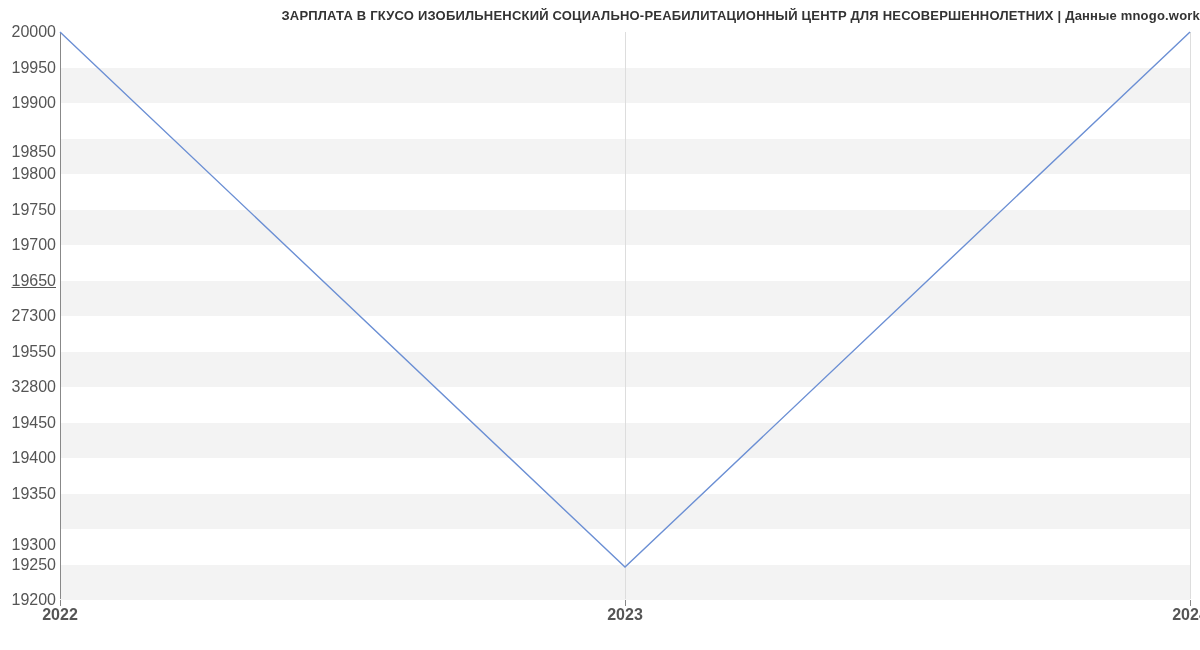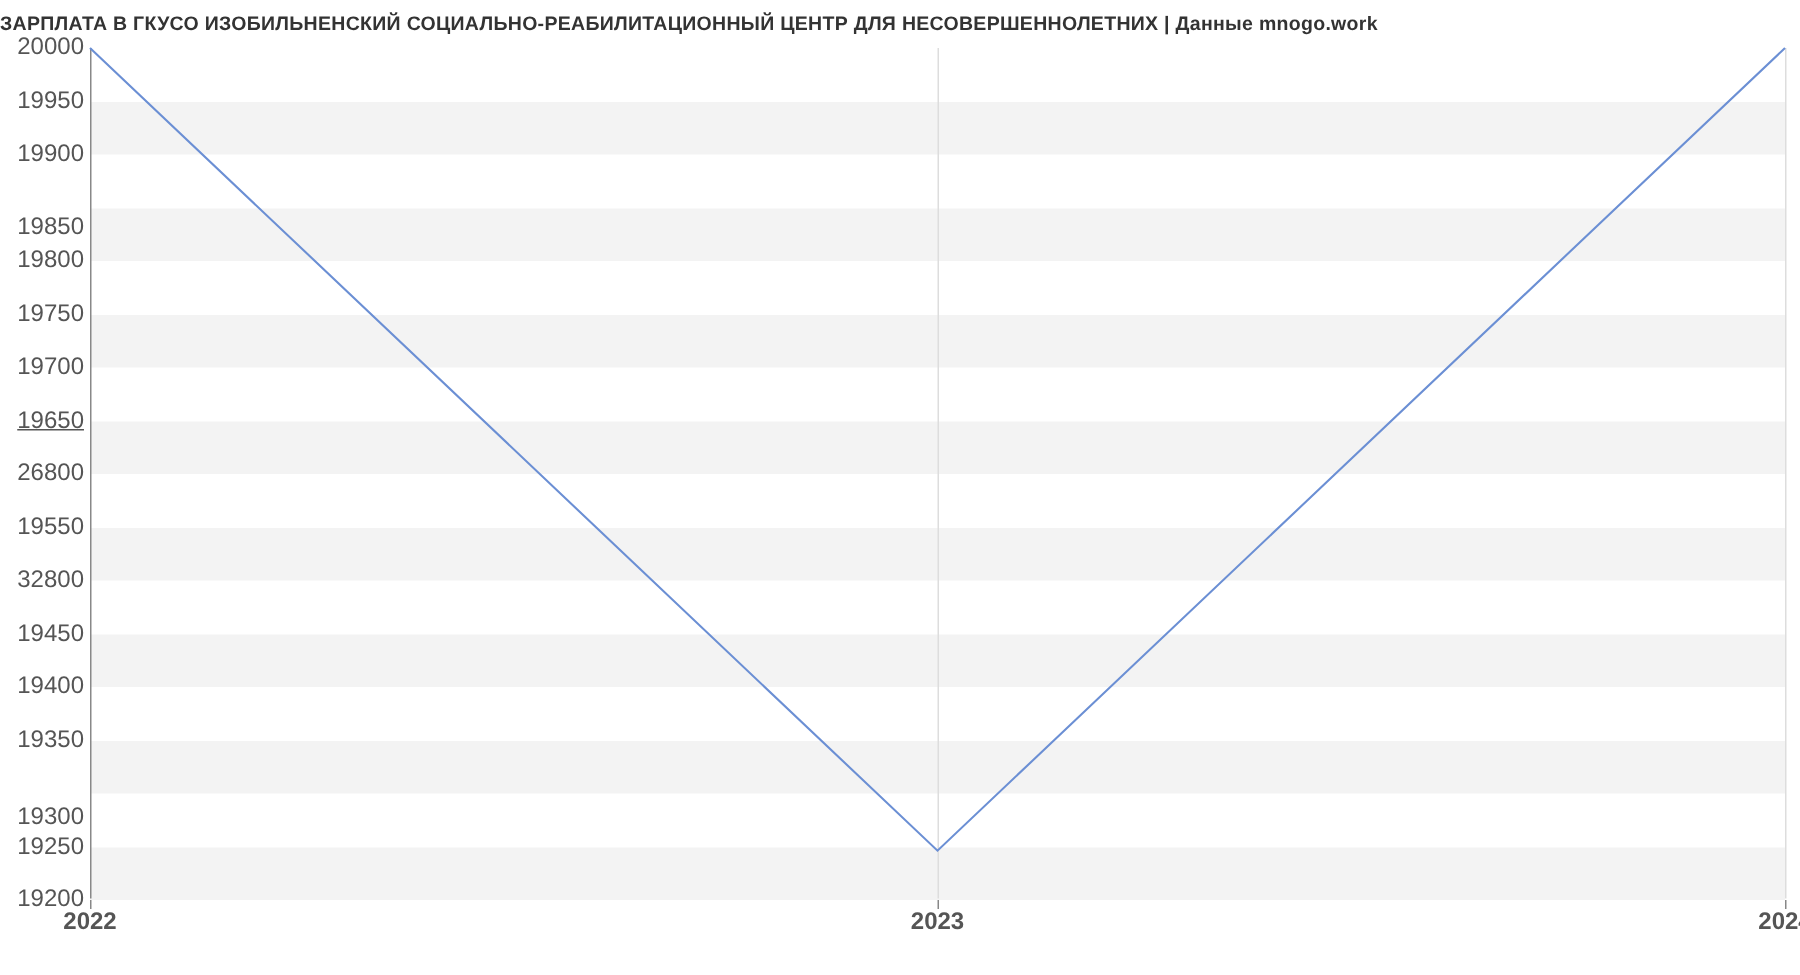--- a/index.html
+++ b/index.html
@@ -1,18 +1,18 @@
 <!DOCTYPE html>
 <html><head>
 <meta charset="utf-8">
 <style>
   * { box-sizing: border-box; }
   html, body { margin: 0; padding: 0; width: 1200px; height: 650px; font-family: Verdana, Geneva, sans-serif; background: #fff; }
   .wrap { width: 1200px; height: 650px; position: relative; }
-  .title { position: absolute; top: 8px; left: 0; width: 100%; text-align: left; font-size: 13px; font-weight: 700; color: #333; letter-spacing: 0.2px; }
+  .title { position: absolute; top: 8px; left: 0; width: 100%; text-align: right; font-size: 13px; font-weight: 700; color: #333; letter-spacing: 0.2px; }
   .plot { position: absolute; left: 60px; top: 32px; width: 1130px; height: 568px; border-bottom: 1px solid #888; }
   .band { position: absolute; left: 0; width: 100%; background: #f3f3f3; }
   .grid-x { position: absolute; top: 0; width: 0; height: 100%; border-left: 1px solid #ddd; }
   .grid-x0 { border-left: 1px solid #888; }
   .ytick { position: absolute; right: 1144px; width: 52px; text-align: right; font-size: 16px; color: #555; transform: translateY(-50%); }
   .xtick { position: absolute; top: 606px; font-size: 16px; color: #555; transform: translateX(-50%); font-weight: 700; }
   .tickmark-x { position: absolute; top: 600px; width: 0; height: 6px; border-left: 1px solid #888; }
   svg.line { position: absolute; left: 0; top: 0; width: 100%; height: 100%; overflow: visible; pointer-events: none; }
 </style>
 </head>
@@ -40,21 +40,21 @@
   </div>
 
 <div class="ytick" style="top: 600px;">19200</div>
     <div class="ytick" style="top: 564.5px;">19250</div>
     <div class="ytick" style="top: 545px;">19300</div>
     <div class="ytick" style="top: 493.5px;">19350</div>
     <div class="ytick" style="top: 458px;">19400</div>
     <div class="ytick" style="top: 422.5px;">19450</div>
     <div class="ytick" style="top: 387px;">32800</div>
     <div class="ytick" style="top: 351.5px;">19550</div>
-    <div class="ytick" style="top: 316px;">26800</div>
+    <div class="ytick" style="top: 316px;">27300</div>
     <div class="ytick" style="top: 280.5px; text-decoration: underline;">19650</div>
     <div class="ytick" style="top: 245px;">19700</div>
     <div class="ytick" style="top: 209.5px;">19750</div>
     <div class="ytick" style="top: 174px;">19800</div>
     <div class="ytick" style="top: 134px; margin-top: 18px;">19850</div>
     <div class="ytick" style="top: 103px;">19900</div>
     <div class="ytick" style="top: 67.5px;">19950</div>
     <div class="ytick" style="top: 32px;">20000</div>
     <div class="tickmark-x" style="left: 60px;"></div>
     <div class="xtick" style="left: 60px;">2022</div>

